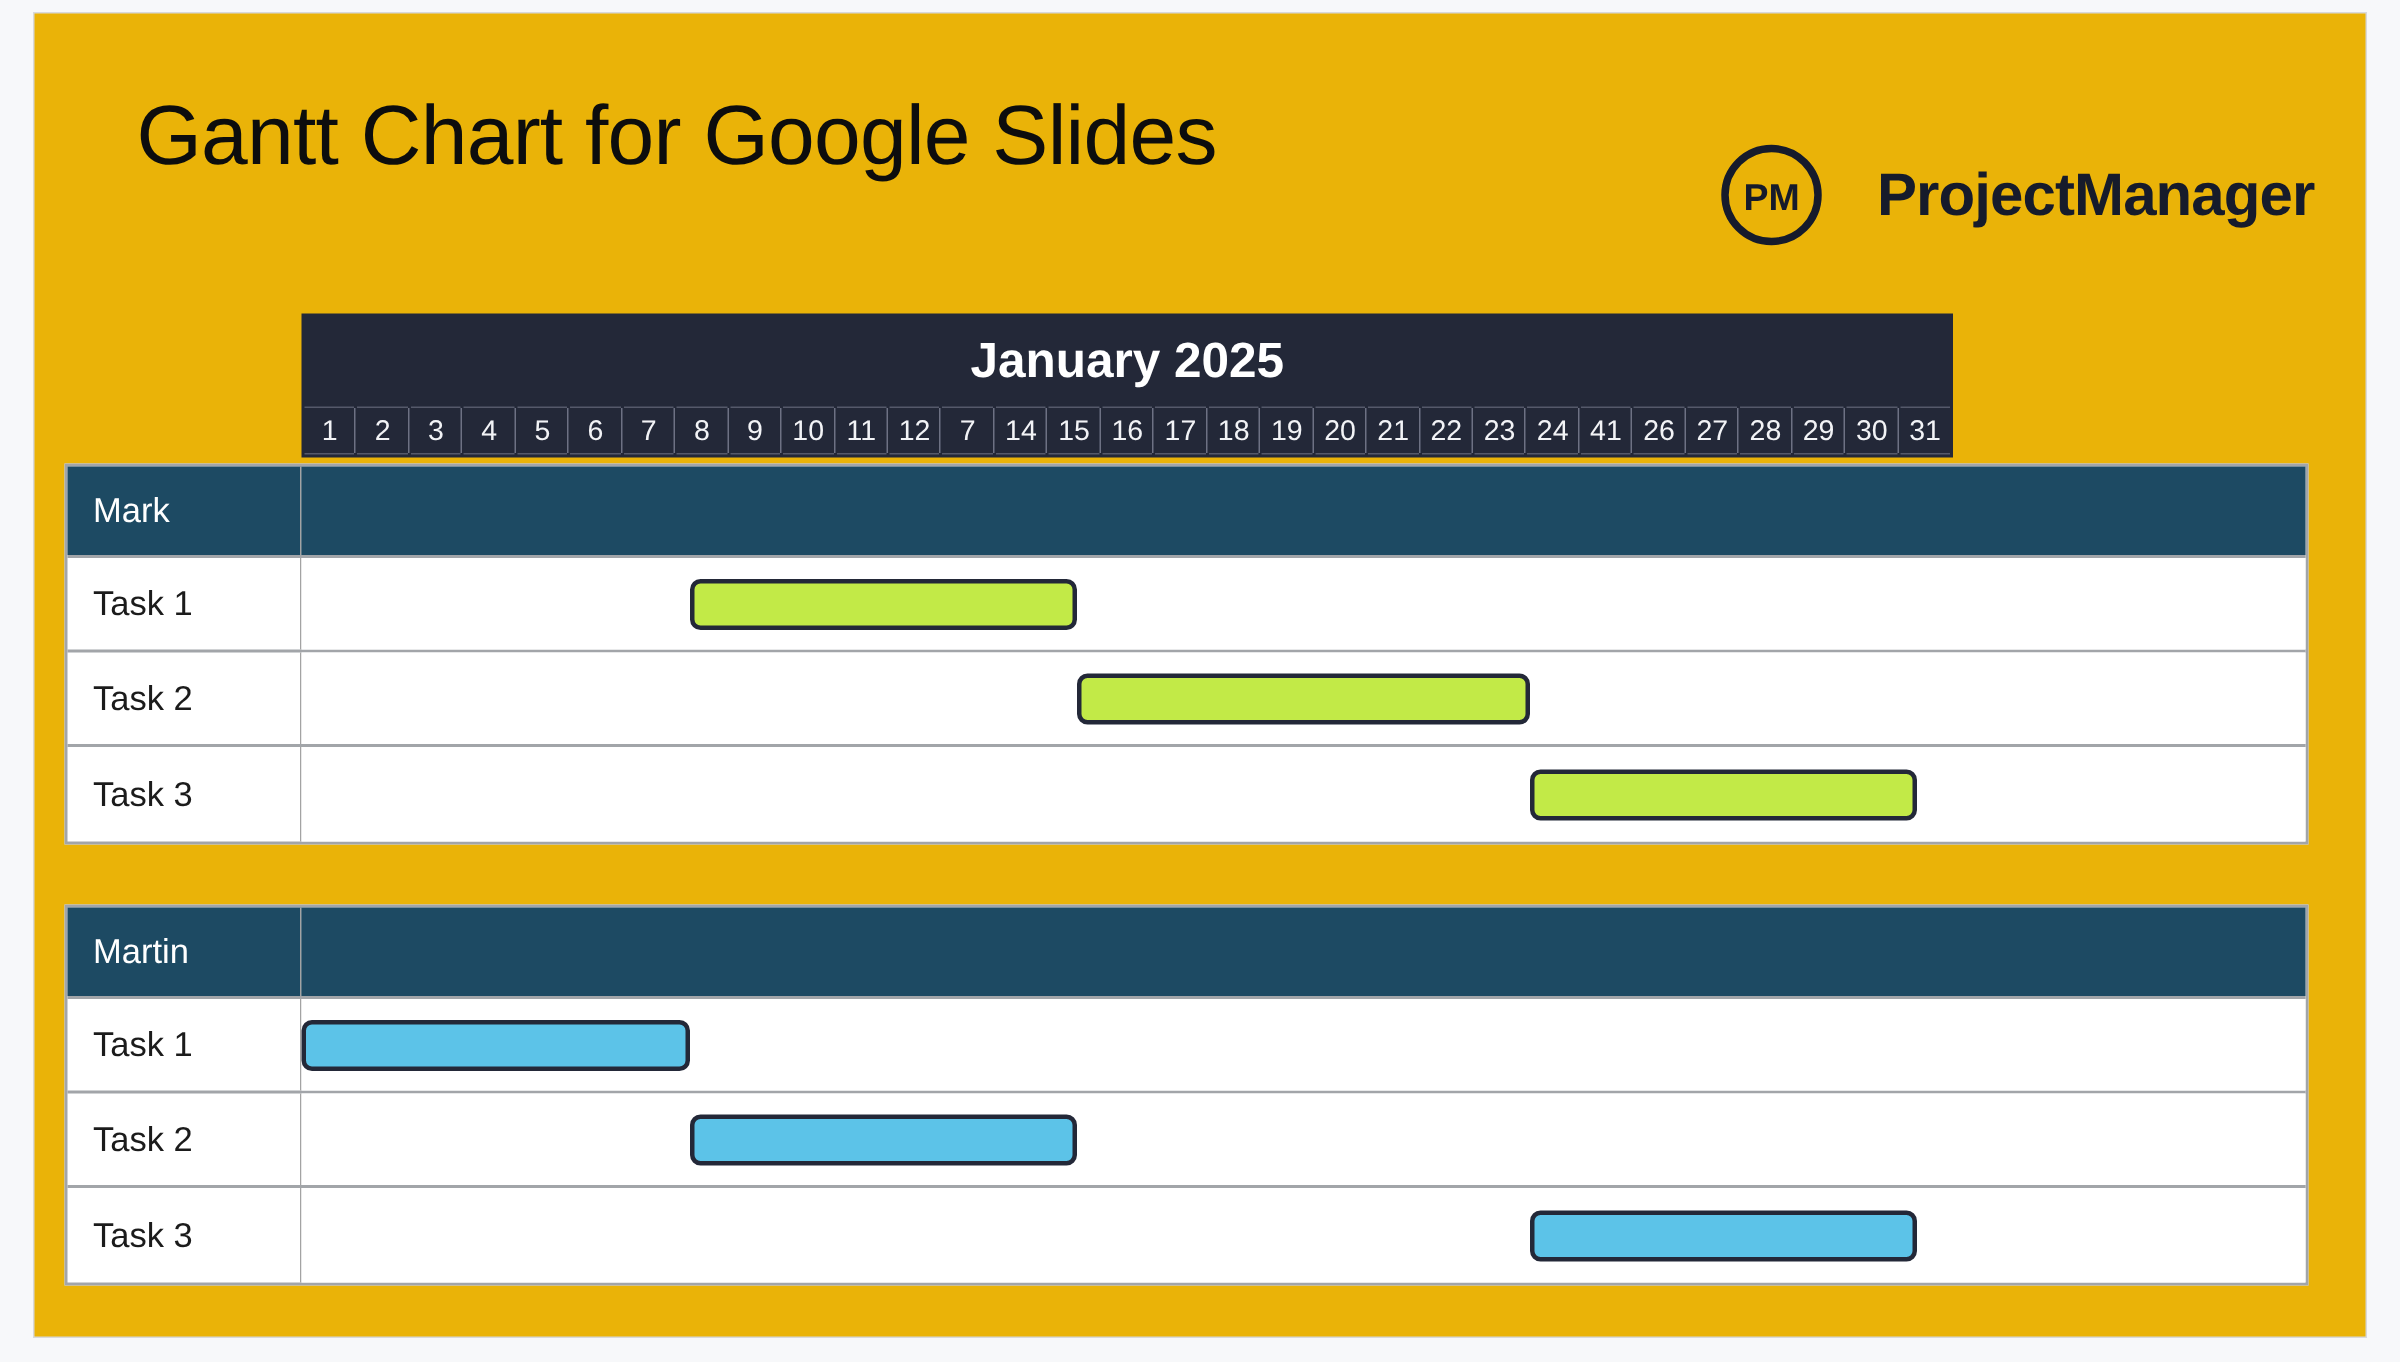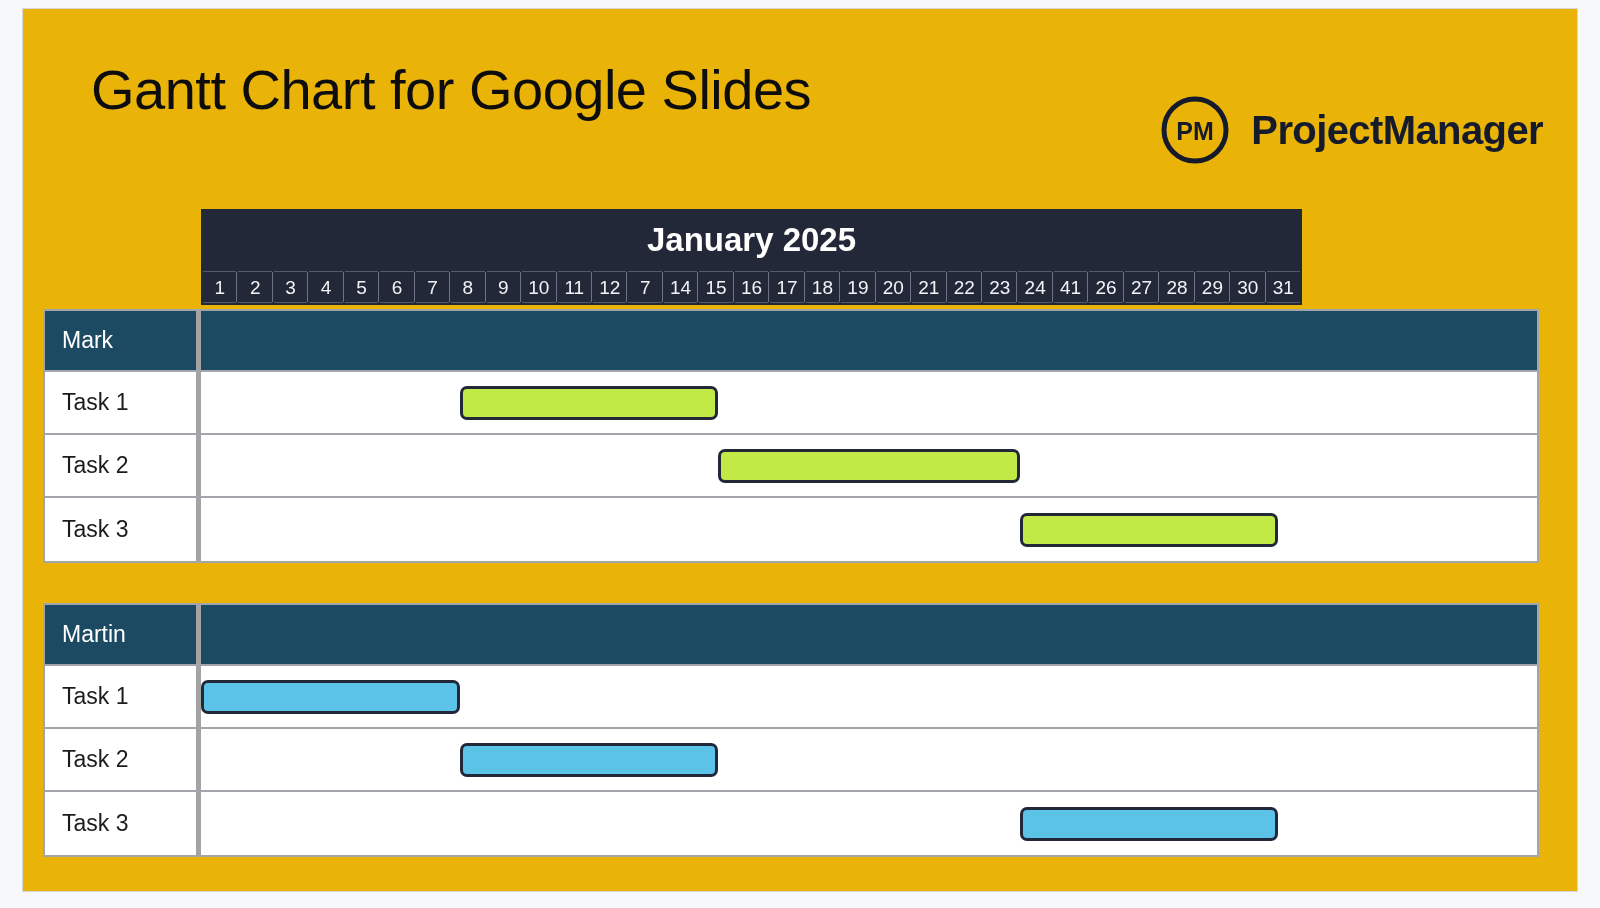--- a/index.html
+++ b/index.html
@@ -29,21 +29,21 @@
     left: 68px; top: 48px;
     font-size: 56px;
     font-weight: 400;
     color: #0d0d0d;
     letter-spacing: -0.5px;
     white-space: nowrap;
   }
   #brand {
     position: absolute;
     right: 34px; top: 85px;
-    display: flex; align-items: center; gap: 20px;
+    display: flex; align-items: center; gap: 34px;
   }
   #brand-mark { width: 72px; height: 72px; display: block; }
   #brand-name {
     font-size: 40px;
     font-weight: bold;
     color: #161b2b;
     letter-spacing: -0.6px;
     white-space: nowrap;
   }
 
@@ -111,21 +111,21 @@
     background: #1d4a63;
   }
   .row-group-head .row-label {
     color: #ffffff;
     font-size: 23px;
   }
 
   .row-label {
     width: 156px;
     flex: 0 0 156px;
-    border-right: 5px solid #a3a3a3;
+    border-right: 1px solid #a3a3a3;
     display: flex;
     align-items: center;
     padding-left: 17px;
     font-size: 23px;
     color: #1b1b1b;
   }
   .row-track {
     flex: 1 1 auto;
     position: relative;
     background: #ffffff;

